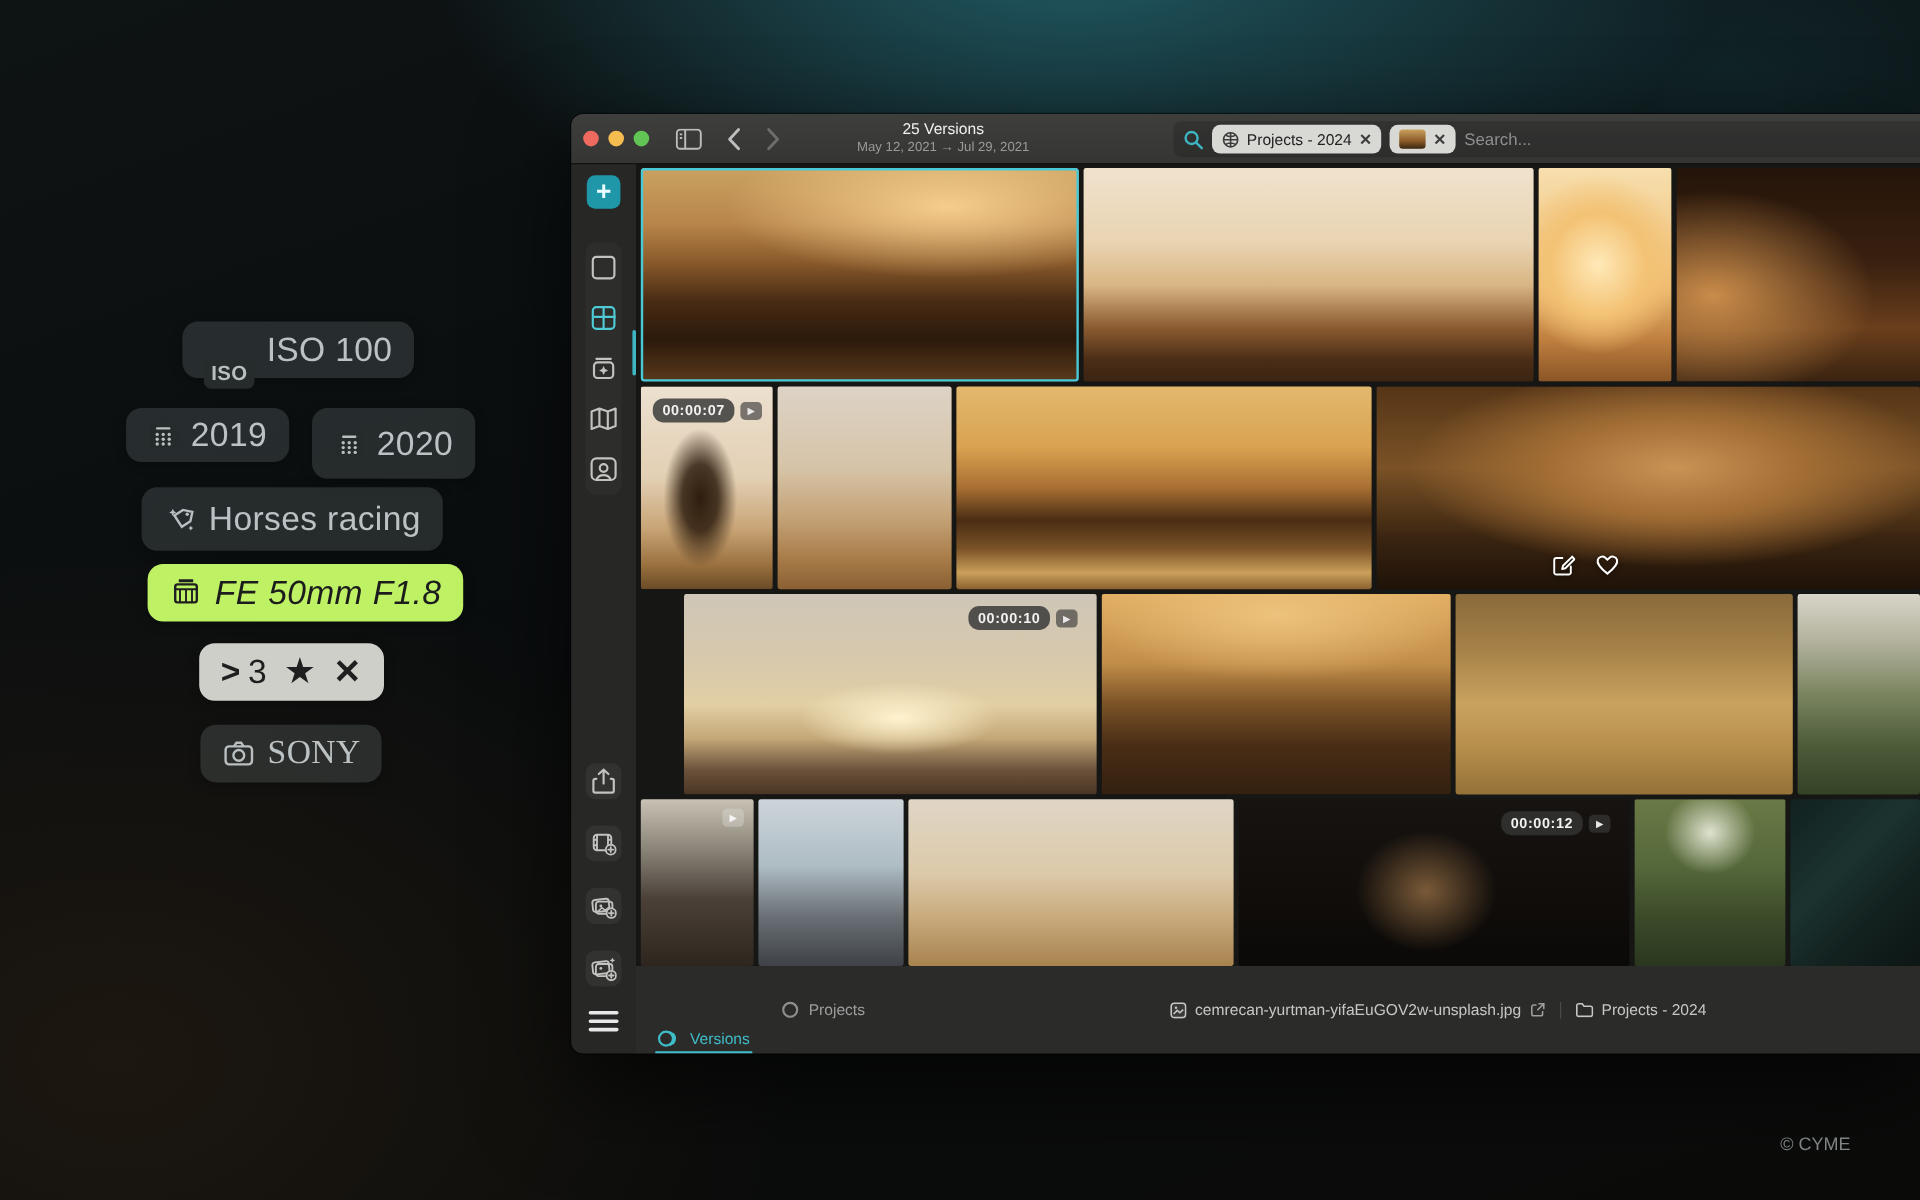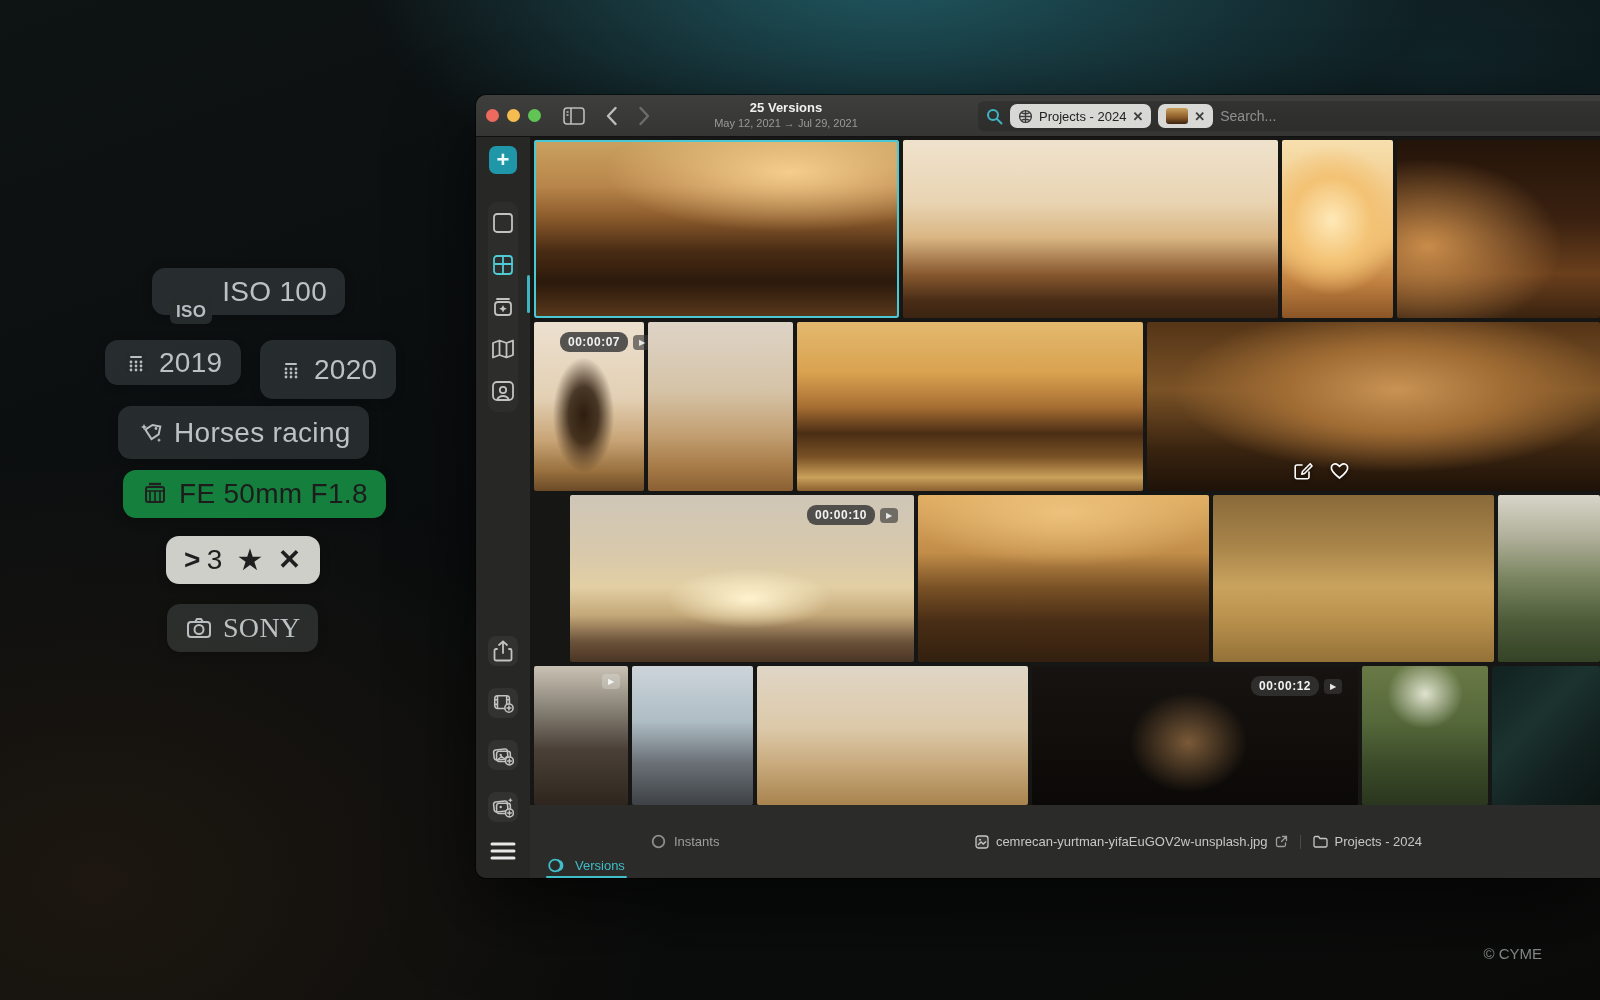--- a/index.html
+++ b/index.html
@@ -12,21 +12,21 @@
       radial-gradient(52% 62% at 6% 88%, rgba(44,31,18,.55), rgba(44,31,18,0) 70%),
       linear-gradient(160deg,#0e1314 0%,#0a0d0e 45%,#0b0c0a 100%);
     color:#ddd; position:relative;
   }
 
   
   .pill { position:absolute; display:inline-flex; align-items:center; gap:10px;
     border-radius:13px; padding:0 18px; height:47px; font-size:28px; letter-spacing:.3px;
     background:rgba(138,148,150,.22); color:#bcc2c3; box-shadow:0 2px 10px rgba(0,0,0,.25); }
   .pill .picon { display:inline-flex; align-items:center; }
-  .pill.light { background:#15803d; color:#1c1c1c; }
+  .pill.light { background:#bef264; color:#1c1c1c;font-style:italic; }
   .pill.lighter { background:#cfcfca; color:#1f1f1f; }
   .iso-badge { background:#262b2c; color:#b9bec0; font-weight:bold; font-size:17px;
     border-radius:6px; padding:4px 6px; line-height:1;margin-top:40px; }
   .pill .star { font-size:30px; line-height:1; }
   .pill .x { font-size:28px; font-weight:bold; line-height:1; }
 
   .copyright { position:absolute; right:58px; bottom:38px; color:#8b9090; font-size:15px; }
 
   
   .window { position:absolute; left:476px; top:95px; width:1124px; height:783px;
@@ -34,21 +34,21 @@
     box-shadow:0 30px 80px rgba(0,0,0,.65), 0 0 0 1px rgba(0,0,0,.5); display:flex; flex-direction:column; }
 
   .titlebar { height:42px; flex:0 0 42px; background:linear-gradient(#3e3e3d,#353534);
     border-bottom:1px solid #111; display:flex; align-items:center; position:relative; }
   .traffic { display:flex; gap:8px; margin-left:10px; }
   .dot { width:13px; height:13px; border-radius:50%; }
   .nav-icons { display:flex; align-items:center; gap:20px; margin-left:22px; color:#c9c9c9; }
   .chev { font-size:20px; line-height:1; color:#bdbdbd; cursor:default; }
   .chev.fwd { color:#6d6d6d; }
   .tb-title { position:absolute; left:195px; top:5px; width:230px; text-align:center; }
-  .tb-title .t1 { color:#f1f1f1; font-size:13px; font-weight:bold; }
+  .tb-title .t1 { color:#f1f1f1; font-size:13px; font-weight:normal; }
   .tb-title .t2 { color:#9a9a9a; font-size:11px; margin-top:2px; }
   .searchbar { position:absolute; right:0; top:6px; height:30px; left:502px;
     background:rgba(0,0,0,.16); border-radius:6px 0 0 6px; display:flex; align-items:center; padding-left:8px; gap:7px; }
   .token { display:inline-flex; align-items:center; gap:6px; background:#d8d8d4; color:#222;
     border-radius:7px; height:24px; padding:0 8px; font-size:13px; font-weight:500; }
   .token .tx { color:#3c3c3c; font-size:13px; font-weight:bold; cursor:default; }
   .token .thumb { width:22px; height:16px; border-radius:3px;
     background:linear-gradient(180deg,#caa05c 0%,#8a5a28 60%,#3a2410 100%); }
   .search-input { background:transparent; border:none; outline:none; color:#bdbdbd;
     font-size:14px; font-family:"Liberation Sans",sans-serif; flex:1; }
@@ -70,21 +70,21 @@
   .sb-group-bottom { margin-top:auto; display:flex; flex-direction:column; gap:22px; margin-bottom:14px; }
   .sb-menu { margin-bottom:12px; }
 
   .main { flex:1; display:flex; flex-direction:column; min-width:0; background:#161615; }
   .grid { flex:1; display:flex; flex-direction:column; gap:4px; padding:3px 0 0 4px; overflow:hidden; }
   .grow { display:flex; gap:4px; }
   .photo { position:relative; border-radius:2px; flex:0 0 auto; }
   .photo.fill { flex:1 1 auto; }
   .photo.selected { outline:2px solid #49c8d6; outline-offset:-2px; border-radius:3px; }
   .vbadge { position:absolute; top:10px; display:flex; align-items:center; gap:5px; }
-  .vbadge.left { left:10px;margin-left:16px; } .vbadge.right { right:16px; }
+  .vbadge.left { left:10px; } .vbadge.right { right:16px; }
   .vbadge .time { background:rgba(52,52,52,.82); color:#f2f2f2; font-size:12px; font-weight:bold;
     border-radius:9px; padding:3px 8px; letter-spacing:.5px; }
   .playbox { width:18px; height:15px; border-radius:4px; background:rgba(58,58,58,.65);
     color:#e8e8e8; font-size:8px; display:flex; align-items:center; justify-content:center; }
   .corner-play { position:absolute; top:8px; right:8px; width:18px; height:15px; border-radius:4px;
     background:rgba(225,225,220,.35); color:#f5f5f5; font-size:8px; display:flex; align-items:center; justify-content:center; }
   .overlay-icons { position:absolute; bottom:10px; left:146px; display:flex; gap:16px; color:#fff; }
   .overlay-icons svg { filter:drop-shadow(0 1px 2px rgba(0,0,0,.6)); }
 
   .bottombar { flex:0 0 25px; background:#2b2b2a; display:flex; align-items:center;
@@ -395,21 +395,21 @@
             <svg width="19" height="15" viewBox="0 0 19 15" fill="none" stroke="#3fbdc9" stroke-width="1.8">
                 <circle cx="7" cy="7.5" r="5.8"></circle>
                 <path d="M10.5 2.3 a5.8 5.8 0 0 1 0 10.4 M13 3.6 a5.8 5.8 0 0 1 0 7.8" stroke-linecap="round"></path>
               </svg>
             <span>Versions</span>
           </div>
           <div class="vi-item">
             <svg width="15" height="15" viewBox="0 0 15 15" fill="none" stroke="#8e8e8e" stroke-width="1.8">
                 <circle cx="7.5" cy="7.5" r="5.8"></circle>
               </svg>
-            <span>Instants</span>
+            <span>Projects</span>
           </div>
         </div>
         <div class="file-group">
           <span>
             <svg width="14" height="14" viewBox="0 0 14 14" fill="none" stroke="#c7c7c6" stroke-width="1.3">
                 <rect x="1" y="1" width="12" height="12" rx="2.5" fill="#3a3a39"></rect>
                 <path d="M3 10 l3 -3 2.2 2 2.8 -2.6"></path>
                 <circle cx="5" cy="4.8" r="1" fill="#c7c7c6" stroke="none"></circle>
               </svg>
           </span>

